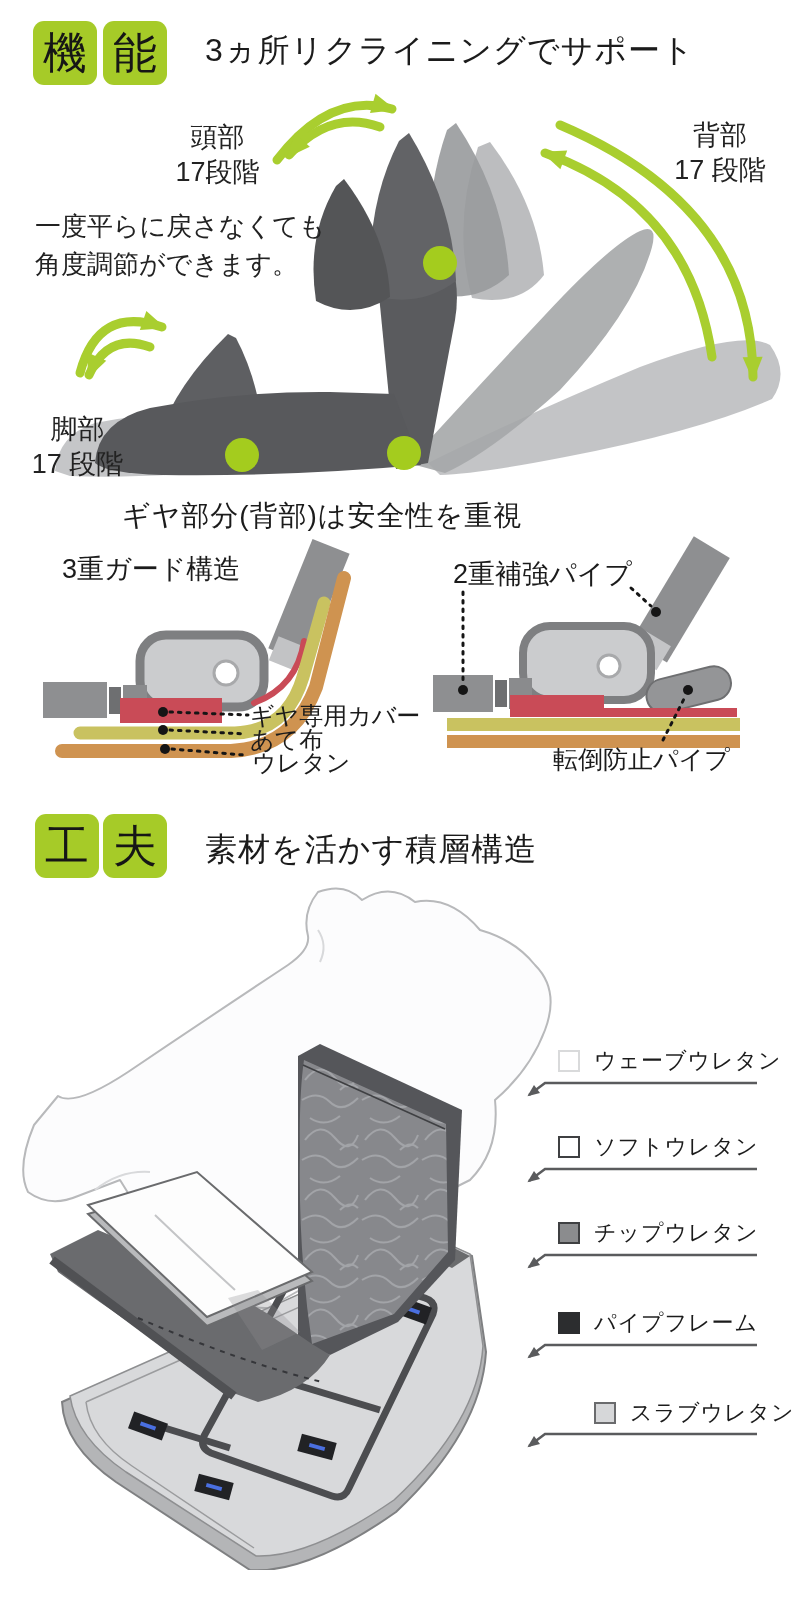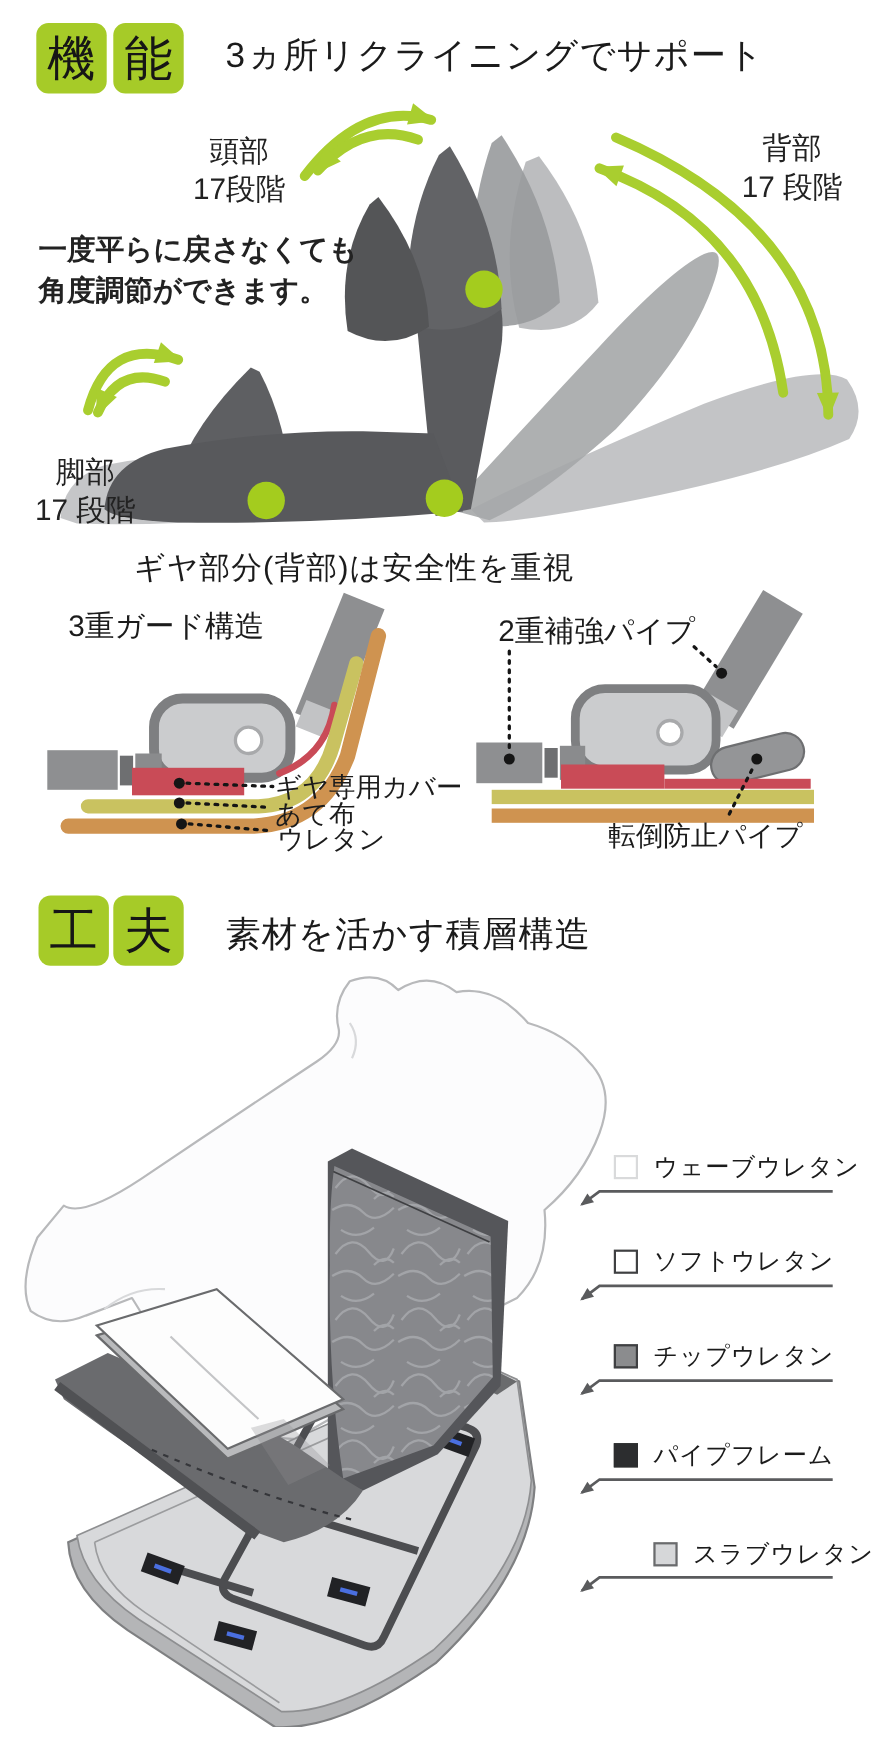--- a/index.html
+++ b/index.html
@@ -6,21 +6,21 @@
   #page{position:relative;width:800px;height:1600px;background:#ffffff;overflow:hidden;
         font-family:"Liberation Sans","DejaVu Sans",sans-serif;color:#1e1e1e;}
   .abs{position:absolute;}
   
   .badge{width:64px;height:64px;border-radius:11px;background:#a6cb28;
          display:flex;align-items:center;justify-content:center;
          font-size:44px;color:#161616;font-weight:500;}
   .sec-title{font-size:32px;color:#1b1b1b;letter-spacing:1px;white-space:nowrap;}
   
   .fig-label{font-size:27px;color:#222;text-align:center;line-height:1.3;white-space:nowrap;}
-  .fig-note{font-size:26px;color:#222;line-height:1.45;white-space:nowrap;font-weight:bold;}
+  .fig-note{font-size:26px;color:#222;line-height:1.45;white-space:nowrap;}
   
   .center-head{width:644px;text-align:center;font-size:28px;color:#1b1b1b;letter-spacing:1px;}
   .diag-title{font-size:27px;color:#1b1b1b;white-space:nowrap;}
   .diag-label{font-size:24px;color:#1b1b1b;white-space:nowrap;}
   .diag-label-lg{font-size:25px;color:#1b1b1b;white-space:nowrap;}
   
   .legend-row{display:flex;align-items:center;}
   .legend-sw{width:22px;height:22px;box-sizing:border-box;margin-right:14px;}
   .sw0{background:#ffffff;border:2px solid #d9dadb;}
   .sw1{background:#ffffff;border:2px solid #3f4042;}

